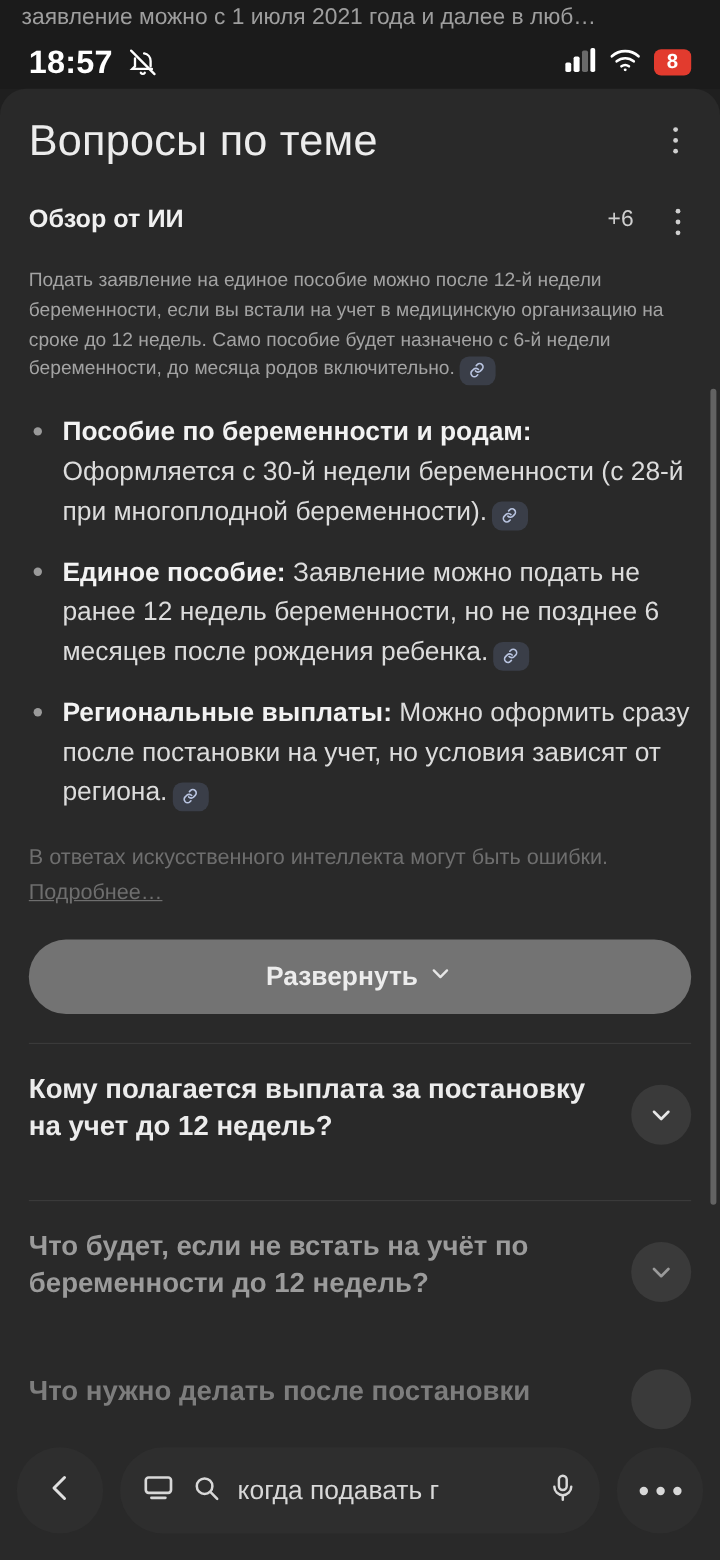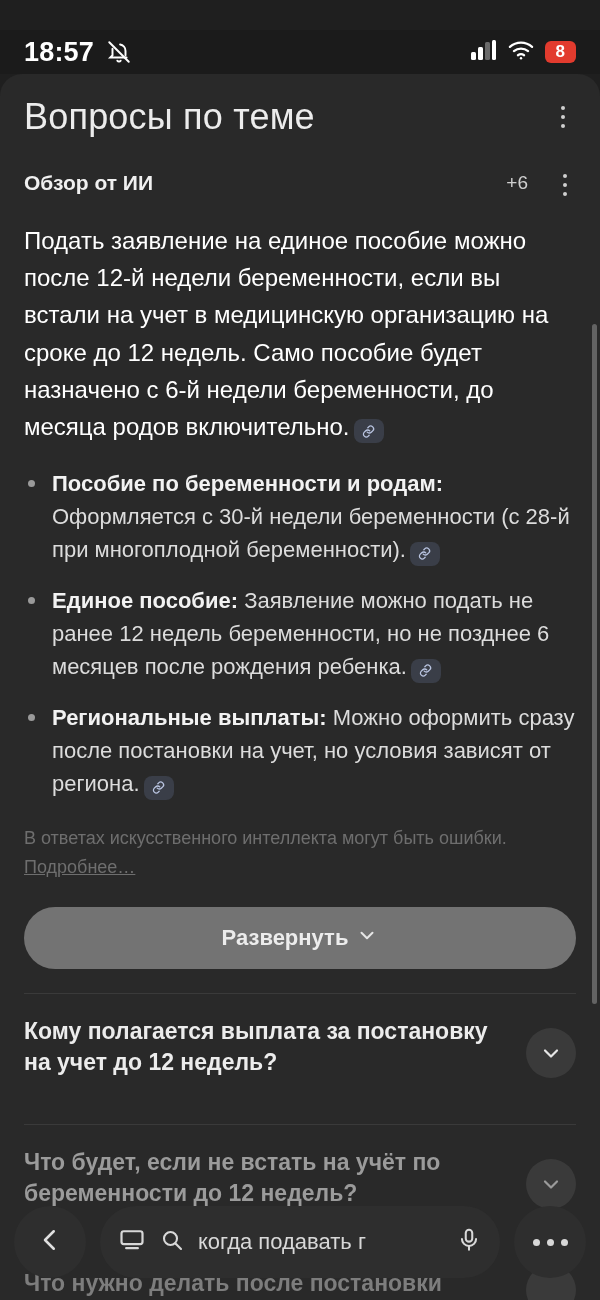--- a/index.html
+++ b/index.html
@@ -127,22 +127,22 @@
     margin-left: auto;
     color: #cfcfcf;
     font-size: 19px;
     padding-right: 26px;
   }
   .ai-kebab { width: 22px; }
 
   
   .ai-body {
     margin-top: 20px;
-    color: #ffffff;
-    font-size: 24px;
+    color: #a3a3a3;
+    font-size: 16px;
     line-height: 1.55;
   }
   .link-chip {
     display: inline-flex;
     align-items: center; justify-content: center;
     width: 30px; height: 24px;
     border-radius: 8px;
     background: #3a3e48;
     vertical-align: -4px;
     margin-left: 4px;
@@ -265,20 +265,21 @@
     text-overflow: clip;
   }
   .dots-h { display: flex; gap: 7px; }
   .dots-h i { width: 7px; height: 7px; border-radius: 50%; background: #d8d8d8; display: block; }
 </style>
 </head>
 <body>
 
 <div id="screen">
 
+  <div class="pretext">заявление можно с 1 июля 2021 года и далее в люб…</div>
 
   <div class="statusbar">
     <span class="status-time">18:57</span>
     <span class="status-mute">
       <svg width="26" height="26" viewBox="0 0 24 24" fill="none" stroke="#ffffff" stroke-width="1.8" stroke-linecap="round">
         <path d="M18 15v-4a6 6 0 0 0-5-5.9M6 9v6l-2 2h15"></path>
         <path d="M10.5 20a1.8 1.8 0 0 0 3 0"></path>
         <path d="M3 3l18 18"></path>
       </svg>
     </span>

